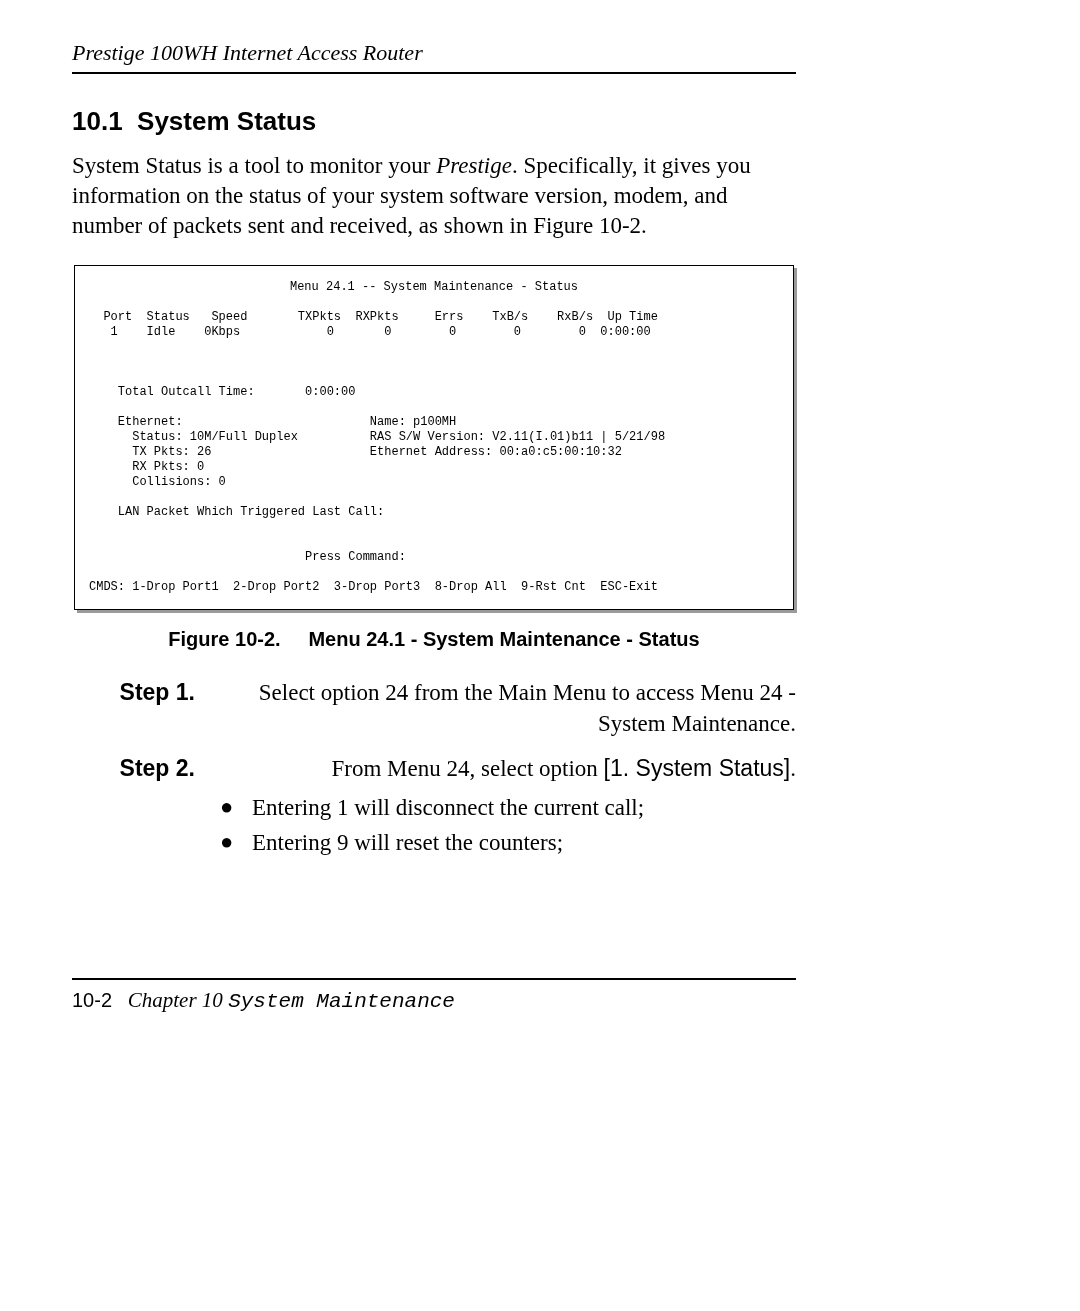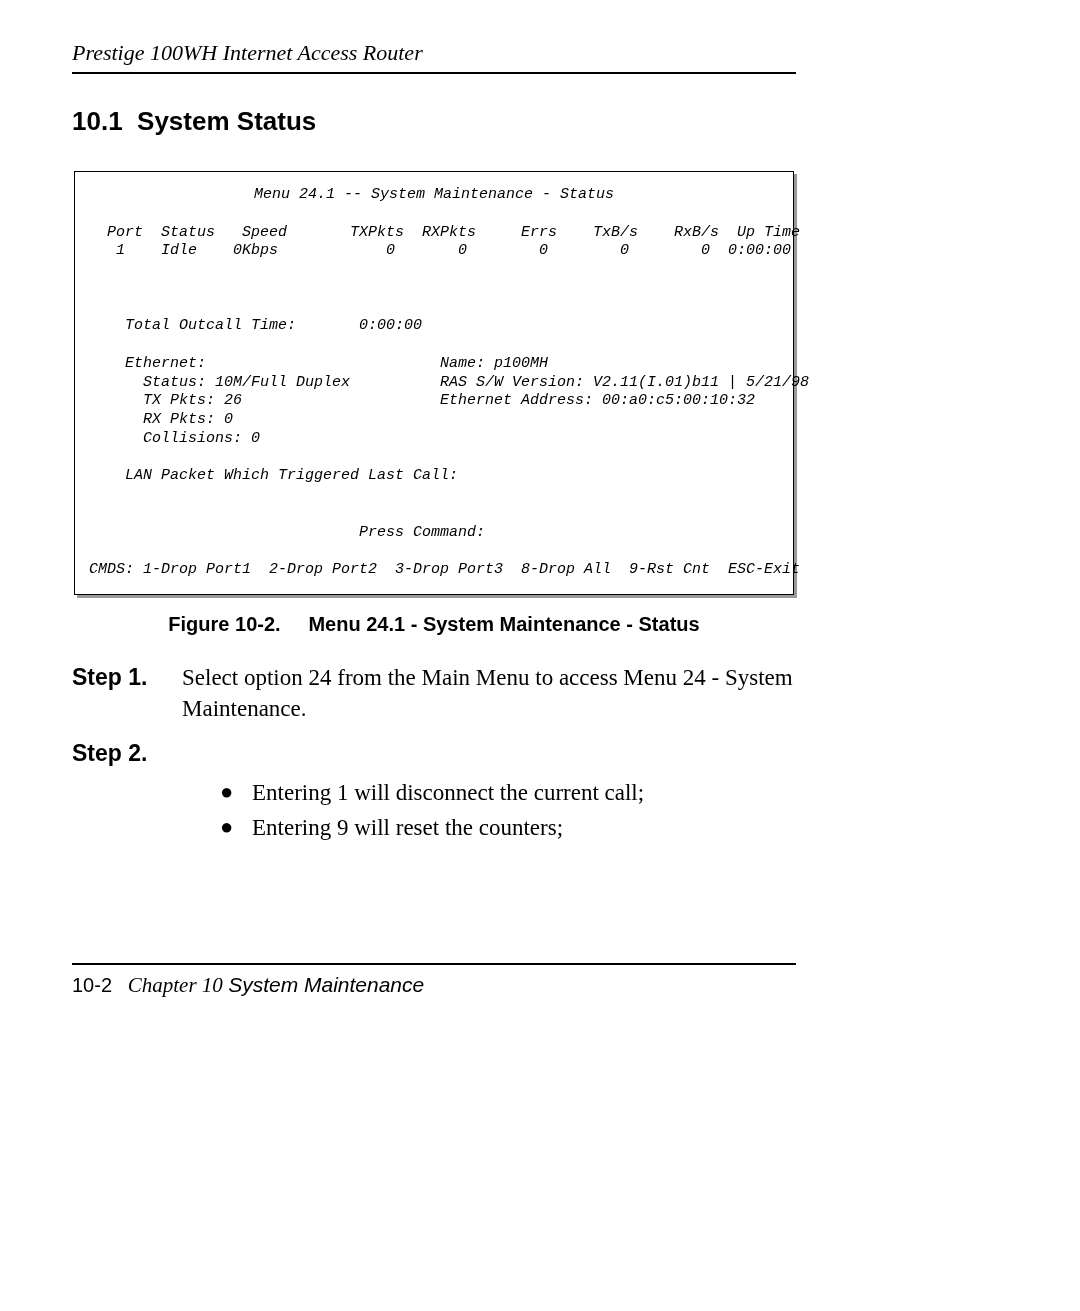--- a/index.html
+++ b/index.html
@@ -36,46 +36,46 @@
     font-size: 26px;
     margin: 32px 0 14px 0;
   }
   p.body {
     font-size: 23px;
     line-height: 1.3;
     margin: 0 0 22px 0;
   }
   .italic { font-style: italic; }
   .terminal {
-    margin: 34px auto 8px auto;
+    margin: 24px auto 8px auto;
     width: 720px;
     border: 1.5px solid #000;
     box-shadow: 3px 3px 0 #9a9a9a;
     padding: 14px 14px 14px 14px;
     font-family: "Courier New", Courier, monospace;
-    font-size: 15px;
+    font-size: 12px;
     white-space: pre;
     line-height: 1.25;
     box-sizing: border-box;
-    font-style: italic;
   }
   .fig-caption {
     text-align: center;
     font-family: Arial, Helvetica, sans-serif;
     font-weight: 700;
     font-size: 20px;
     margin: 18px 0 26px 0;
   }
   .steps {
     font-size: 23px;
     line-height: 1.35;
   }
   .step-row {
     display: flex;
-    margin: 14px 0 6px 0;
+    margin: 14px 0 6px 13px;
+    text-align: right;
   }
   .step-label {
     font-family: Arial, Helvetica, sans-serif;
     font-weight: 700;
     width: 110px;
     flex: 0 0 auto;
   }
   .step-body {
     flex: 1 1 auto;
   }
@@ -102,36 +102,39 @@
     margin-top: 6px;
   }
   .footer .pg {
     font-family: Arial, Helvetica, sans-serif;
     font-size: 20px;
   }
   .footer .chap-lbl {
     font-style: italic;
   }
   .footer .ital {
-    font-family: Liberation Sans, sans-serif;
+    font-family: Liberation Mono, monospace;
     font-style: italic;
   }
 </style>
 </head>
 <body>
 
 <div class="page">
 
   <div class="header">Prestige 100WH Internet Access Router</div>
   <hr class="hrule">
 
   <h2 class="section">
     <span>10.1</span>&nbsp;&nbsp;<span>System Status</span>
   </h2>
 
+  <p class="body">
+    <span>System Status is a tool to monitor your </span><span class="italic">Prestige</span><span>. Specifically, it gives you information on the status of your system software version, modem, and number of packets sent and received, as shown in Figure 10-2.</span>
+  </p>
 
   <div class="terminal"><div style="text-align:center">Menu 24.1 -- System Maintenance - Status</div>
 <span>  Port  Status   Speed       TXPkts  RXPkts     Errs    TxB/s    RxB/s  Up Time</span>
 <span>   1    Idle    0Kbps            0       0        0        0        0  0:00:00</span>
 
 
 
 <span>    Total Outcall Time:       0:00:00</span>
 
 <span>    Ethernet:                          Name: p100MH</span>
@@ -154,20 +157,23 @@
 
   <div class="steps">
 
     <div class="step-row">
       <div class="step-label">Step 1.</div>
       <div class="step-body">Select option 24 from the Main Menu to access Menu 24 - System Maintenance.</div>
     </div>
 
     <div class="step-row">
       <div class="step-label">Step 2.</div>
+      <div class="step-body">
+        <span>From Menu 24, select option </span><span class="sans">[1. System Status]</span><span>.</span>
+      </div>
     </div>
 
 
     <ul class="bullets">
       <li><span>Entering 1 will disconnect the current call;</span></li>
       <li><span>Entering 9 will reset the counters;</span></li>
     </ul>
 
   </div>
 

